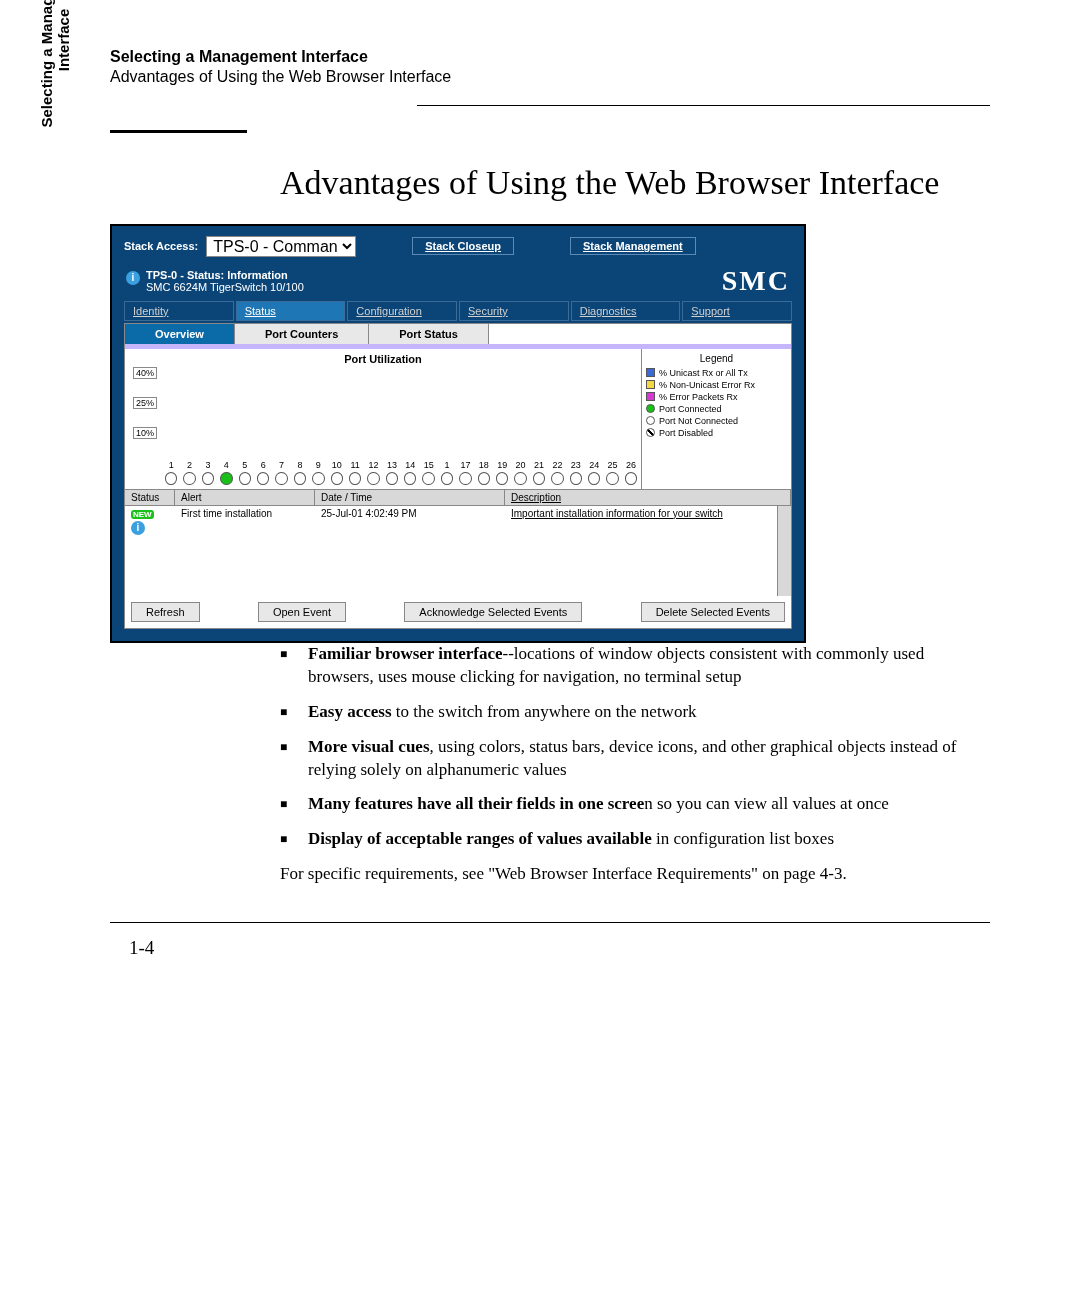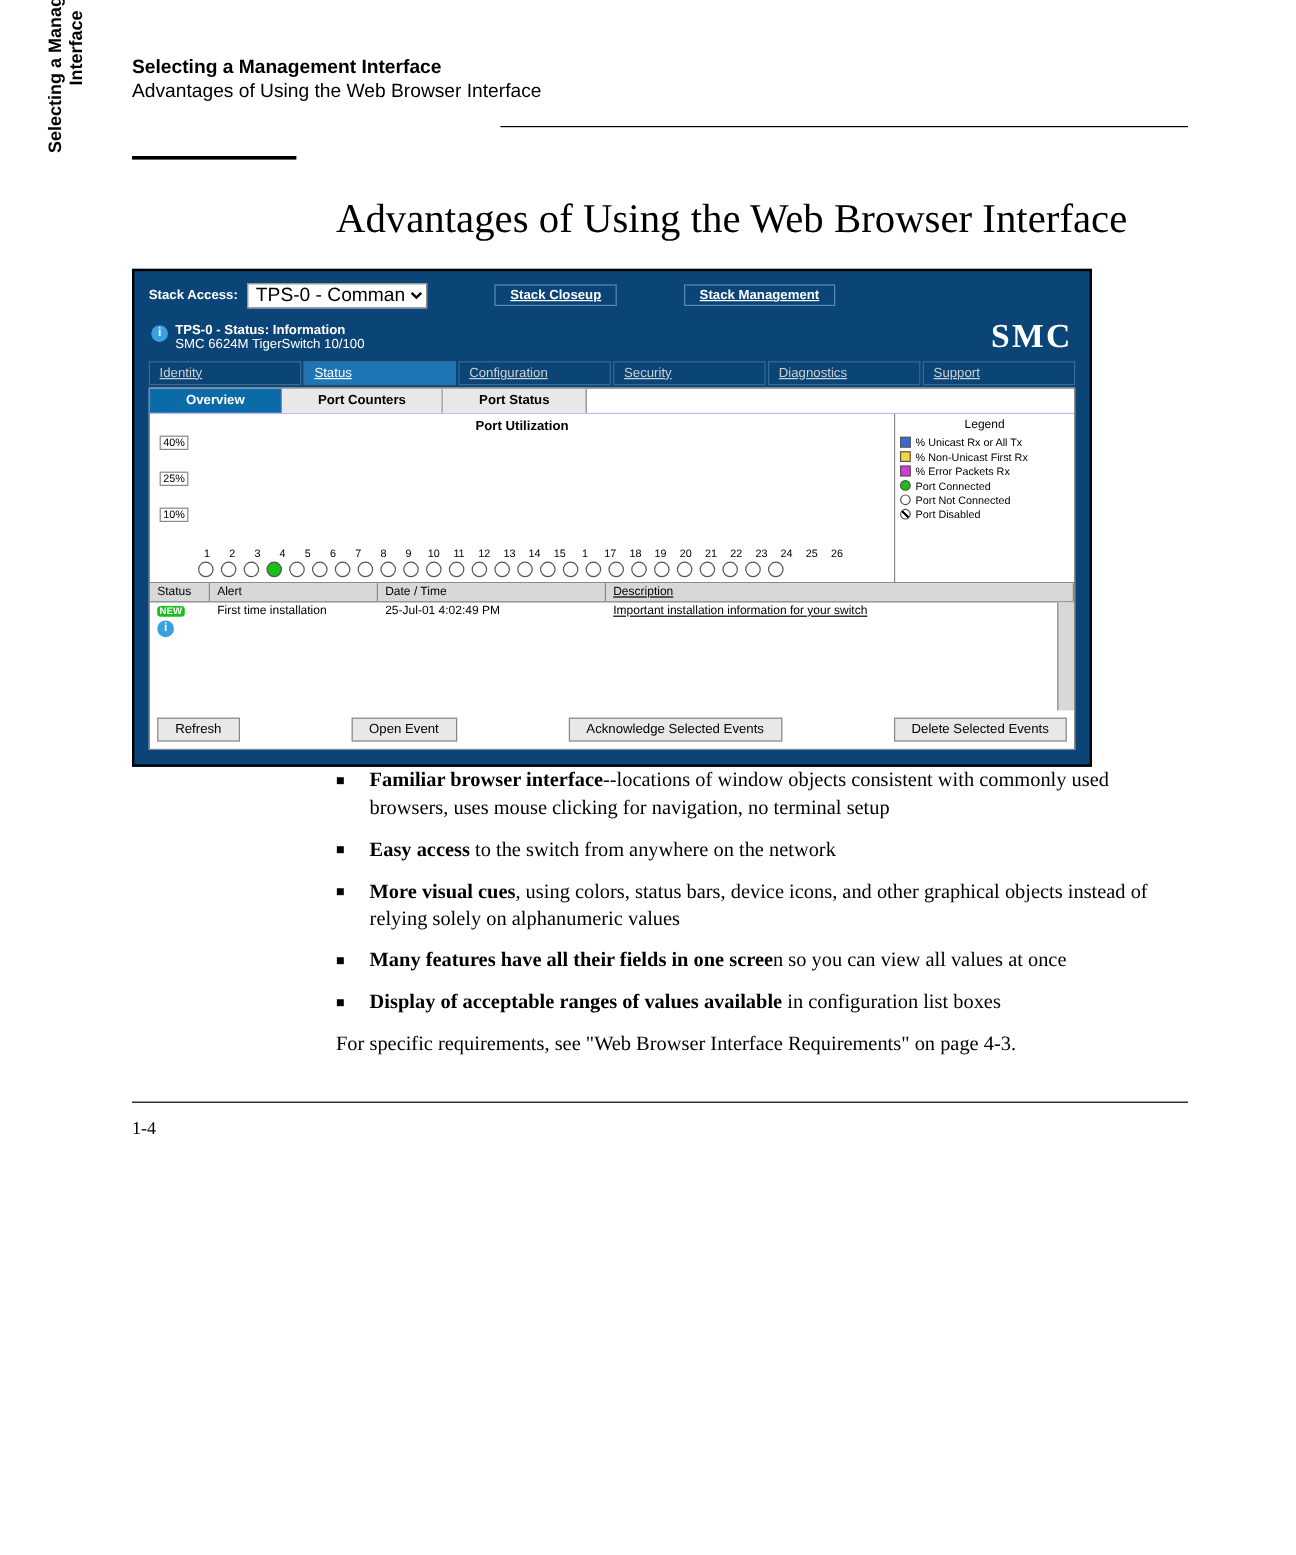--- a/index.html
+++ b/index.html
@@ -7,36 +7,36 @@
   .page { padding: 48px 90px 60px 110px; }
   .header-block { margin-bottom: 10px; }
   .header-title { font-family: Arial, Helvetica, sans-serif; font-weight: bold; font-size: 16px; }
   .header-sub { font-family: Arial, Helvetica, sans-serif; font-size: 16px; margin-top: 2px; }
   .thick-rule { border-top: 3px solid #000; margin: 24px 0 0 0; width: 170px; }
   .thin-rule { border-top: 1px solid #000; margin-top: -1px; margin-left: 170px; width: calc(100% - 170px); }
   .rules-wrap { margin-top: 20px; margin-bottom: 30px; display: flex; }
   .side-tab { position: absolute; left: 38px; top: 140px; transform: rotate(-90deg); transform-origin: left top; font-family: Arial, Helvetica, sans-serif; font-weight: bold; font-size: 15px; white-space: nowrap; text-align: center; width: 200px; }
   .side-tab .line2 { display: block; }
   .main-heading { font-family: Georgia, 'Times New Roman', serif; font-size: 34px; font-weight: normal; margin-left: 170px; line-height: 1.2; margin-bottom: 20px; }
-  .screenshot { border: 2px solid #000; margin-left: 0; width: 800px; background: #0b4577; padding: 6px; font-family: Tahoma, Arial, sans-serif; font-size: 11px; color: #fff; }
+  .screenshot { border: 2px solid #000; margin-left: 0; width: 696px; background: #0b4577; padding: 6px; font-family: Tahoma, Arial, sans-serif; font-size: 11px; color: #fff; }
   .ss-top { display: flex; align-items: center; gap: 8px; padding: 4px 6px; }
   .ss-label { font-weight: bold; font-size: 11px; }
   .ss-select { background: #fff; color: #000; border: 1px solid #888; font-size: 16px; padding: 0 2px; width: 150px; }
   .ss-btn-dark { background: #0b4577; border: 1px solid #5a8ab5; color: #fff; padding: 2px 12px; font-size: 11px; font-weight: bold; text-decoration: underline; }
   .ss-title-bar { display: flex; align-items: center; justify-content: space-between; padding: 4px 8px; }
   .ss-title-left { display: flex; align-items: flex-start; gap: 6px; }
   .info-icon { width: 14px; height: 14px; background: #3aa0e0; border-radius: 50%; color: #fff; font-weight: bold; font-size: 10px; display: flex; align-items: center; justify-content: center; margin-top: 2px; }
   .ss-title-text .t1 { font-weight: bold; font-size: 11px; }
   .ss-title-text .t2 { font-size: 11px; }
   .smc-logo { font-family: Georgia, serif; font-weight: bold; font-size: 28px; letter-spacing: 2px; color: #fff; }
   .ss-tabs-main { display: flex; gap: 2px; padding: 0 6px; }
   .ss-tab { flex: 1; background: #0b4577; border: 1px solid #3a6a95; color: #d0d0d0; font-size: 11px; padding: 3px 8px; text-decoration: underline; }
   .ss-tab.active { background: #1e76b4; color: #fff; }
   .ss-body { background: #fff; color: #000; margin: 2px 6px 6px 6px; border: 1px solid #888; }
-  .ss-subtabs { display: flex; border-bottom: 1px solid #c4b5fd; }
+  .ss-subtabs { display: flex; border-bottom: 5px solid #c4b5fd; }
   .ss-subtab { padding: 4px 30px; border-right: 1px solid #888; font-weight: bold; font-size: 11px; background: #e8e8e8; color: #000; }
   .ss-subtab.active { background: #0b6aa8; color: #fff; }
   .chart-area { display: flex; border-bottom: 1px solid #888; }
   .chart-main { flex: 1; padding: 4px; position: relative; height: 140px; }
   .chart-title { text-align: center; font-weight: bold; font-size: 11px; }
   .y-tick { position: absolute; left: 8px; font-size: 9px; border: 1px solid #888; padding: 0 2px; background: #fff; }
   .port-row { position: absolute; bottom: 4px; left: 40px; right: 4px; }
   .port-nums { display: flex; gap: 6px; font-size: 9px; margin-bottom: 2px; }
   .port-nums span { width: 15px; text-align: center; }
   .port-dots { display: flex; gap: 6px; }
@@ -55,21 +55,21 @@
   .new-badge { background: #1abf1a; color: #fff; font-size: 8px; font-weight: bold; padding: 0 2px; border-radius: 3px; }
   .scroll-stub { position: absolute; right: 0; top: 0; bottom: 0; width: 14px; background: #d8d8d8; border-left: 1px solid #888; }
   .btn-row { display: flex; justify-content: space-between; padding: 6px; gap: 8px; }
   .win-btn { background: #e8e8e8; border: 1px solid #888; padding: 3px 14px; font-size: 11px; color: #000; }
   .caption { font-family: Arial, Helvetica, sans-serif; font-weight: bold; font-size: 15px; margin: 16px 0 24px 0; }
   .bullets { margin-left: 170px; font-size: 17px; line-height: 1.35; }
   .bullets li { list-style: none; position: relative; padding-left: 28px; margin-bottom: 12px; }
   .bullets li::before { content: "■"; position: absolute; left: 0; font-size: 12px; top: 3px; }
   .footer-para { margin-left: 170px; font-size: 17px; line-height: 1.35; margin-top: 4px; }
   .foot-rule { border-top: 1px solid #000; margin-top: 36px; }
-  .page-num { font-size: 15px; margin-top: 14px; }
+  .page-num { font-size: 19px; margin-top: 14px; margin-left: 19px; }
 </style>
 </head>
 <body>
 
 <div class="side-tab">
   <span>Selecting a Management</span><br>
   <span class="line2">Interface</span>
 </div>
 
 <div class="page">
@@ -187,21 +187,21 @@
         </div>
         <div class="legend">
           <div class="legend-title">Legend</div>
           <div id="legend-items">
               <div class="legend-item">
                 <div class="swatch" style="background: rgb(58, 106, 212);"></div>
                 <span>% Unicast Rx or All Tx</span>
               </div>
               <div class="legend-item">
                 <div class="swatch" style="background: rgb(245, 215, 66);"></div>
-                <span>% Non-Unicast First Rx</span>
+                <span>% Non-Unicast Error Rx</span>
               </div>
               <div class="legend-item">
                 <div class="swatch" style="background: rgb(214, 58, 212);"></div>
                 <span>% Error Packets Rx</span>
               </div>
               <div class="legend-item">
                 <div class="swatch circle" style="background: rgb(26, 191, 26);"></div>
                 <span>Port Connected</span>
               </div>
               <div class="legend-item">

